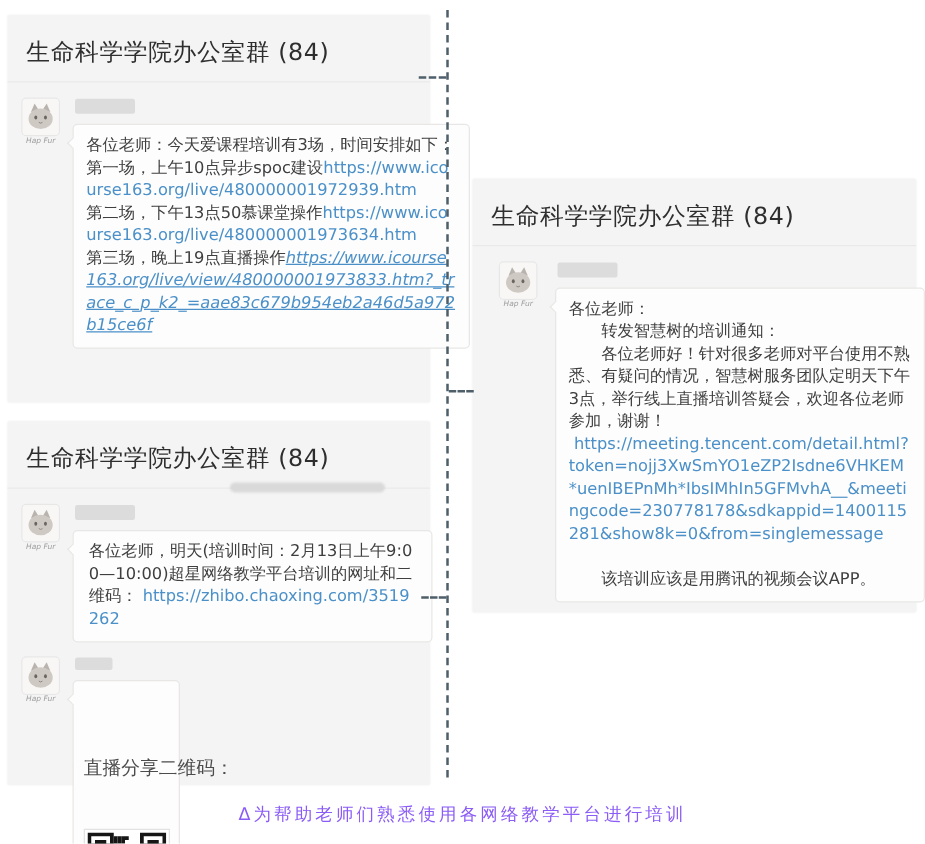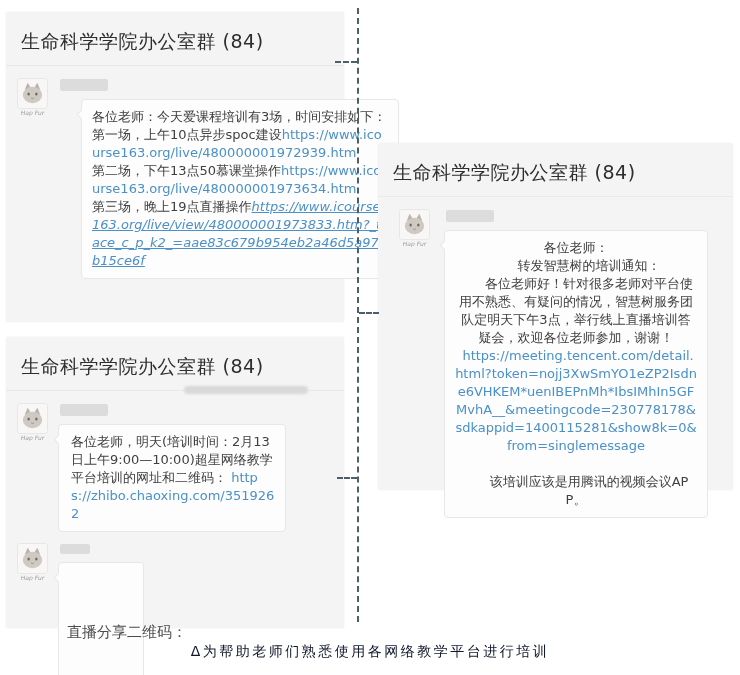--- a/index.html
+++ b/index.html
@@ -46,43 +46,43 @@
   .bubble {
     position:relative; background:#fdfdfd; border:1px solid #e8e7e5;
     border-radius:4px; padding:8px 10px; font-size:13px; line-height:18px;
     color:#3f3f3f; white-space:pre-wrap; word-break:break-all;
   }
   .bubble .tail {
     position:absolute; left:-4px; top:11px; width:7px; height:7px;
     background:#fdfdfd; border-left:1px solid #e8e7e5; border-bottom:1px solid #e8e7e5;
     transform:rotate(45deg);
   }
-  .bubble-p1 { width:318px;margin-left:23px; }
-  .bubble-p2 { width:228px;padding-left:12px; }
-  .bubble-p3 { width:264px; line-height:18px;text-align:center; }
+  .bubble-p1 { width:318px; }
+  .bubble-p2 { width:288px;padding-left:12px; }
+  .bubble-p3 { width:296px; line-height:18px; }
   .bubble-qr { width:86px; padding:6px 8px 9px 8px; }
   .msg-link { color:#4b90c8; text-decoration:none; cursor:pointer; }
   .msg-link.u { text-decoration:underline;font-style:italic; }
   .qr-caption {
     font-size:15px; color:#4c4c4c; margin-bottom:4px; white-space:nowrap;
     filter:blur(0.3px);
   }
   .qr-frame { border:1px solid #e2e2e2; background:#fff; padding:2px; width:69px; height:69px; }
   
   .vline {
     position:absolute; left:357px; top:8px; height:614px; width:0;
     border-left:2px dashed #4e5f6a;
   }
   .hdash { position:absolute; height:0; border-top:2px dashed #4e5f6a; }
   #hdash-1 { top:61px;  left:335px; width:22px; }
   #hdash-2 { top:312px; left:359px; width:20px; }
   #hdash-3 { top:477px; left:337px; width:20px; }
   .page-caption {
     position:absolute; left:0; right:0; top:643px; text-align:center;
-    font-size:14px; letter-spacing:2.5px; color:#0f172a;
+    font-size:14px; letter-spacing:2.5px; color:#8b5cf6;
   }
 </style>
 </head>
 <body>
 
 <div id="stage">
 
   <div class="panel" id="panel-1">
     <div class="panel-header">生命科学学院办公室群 (84)</div>
     <div class="panel-divider"></div>

